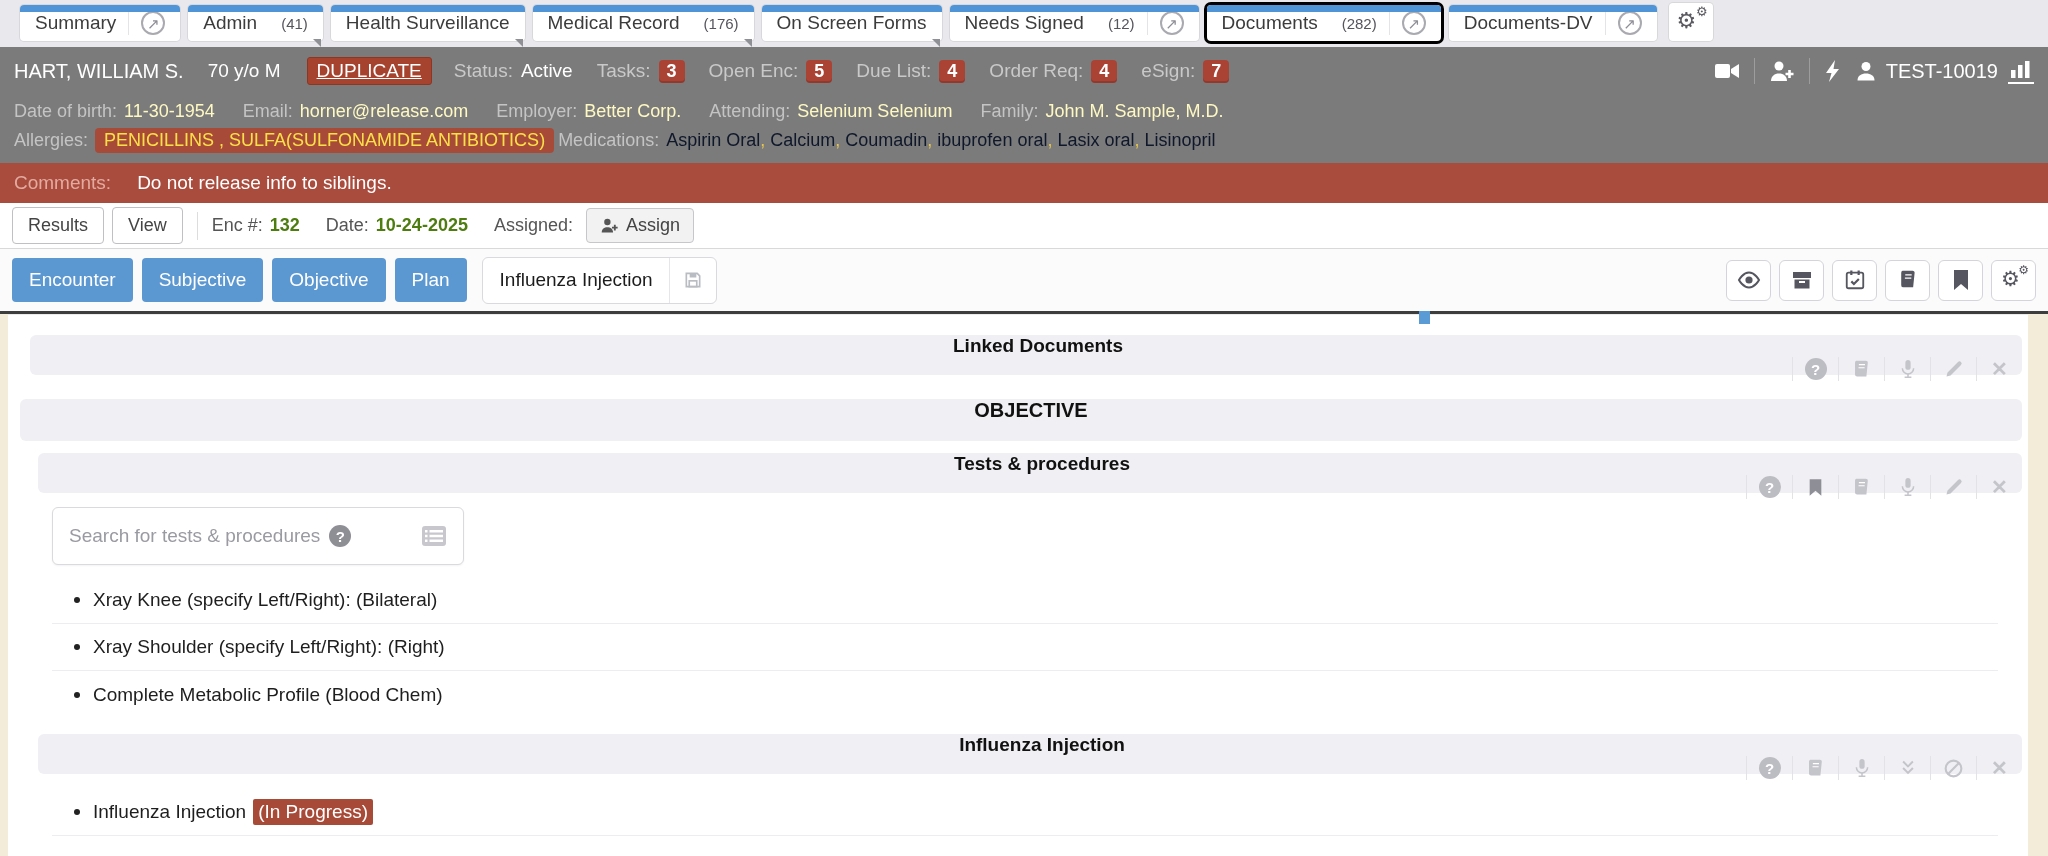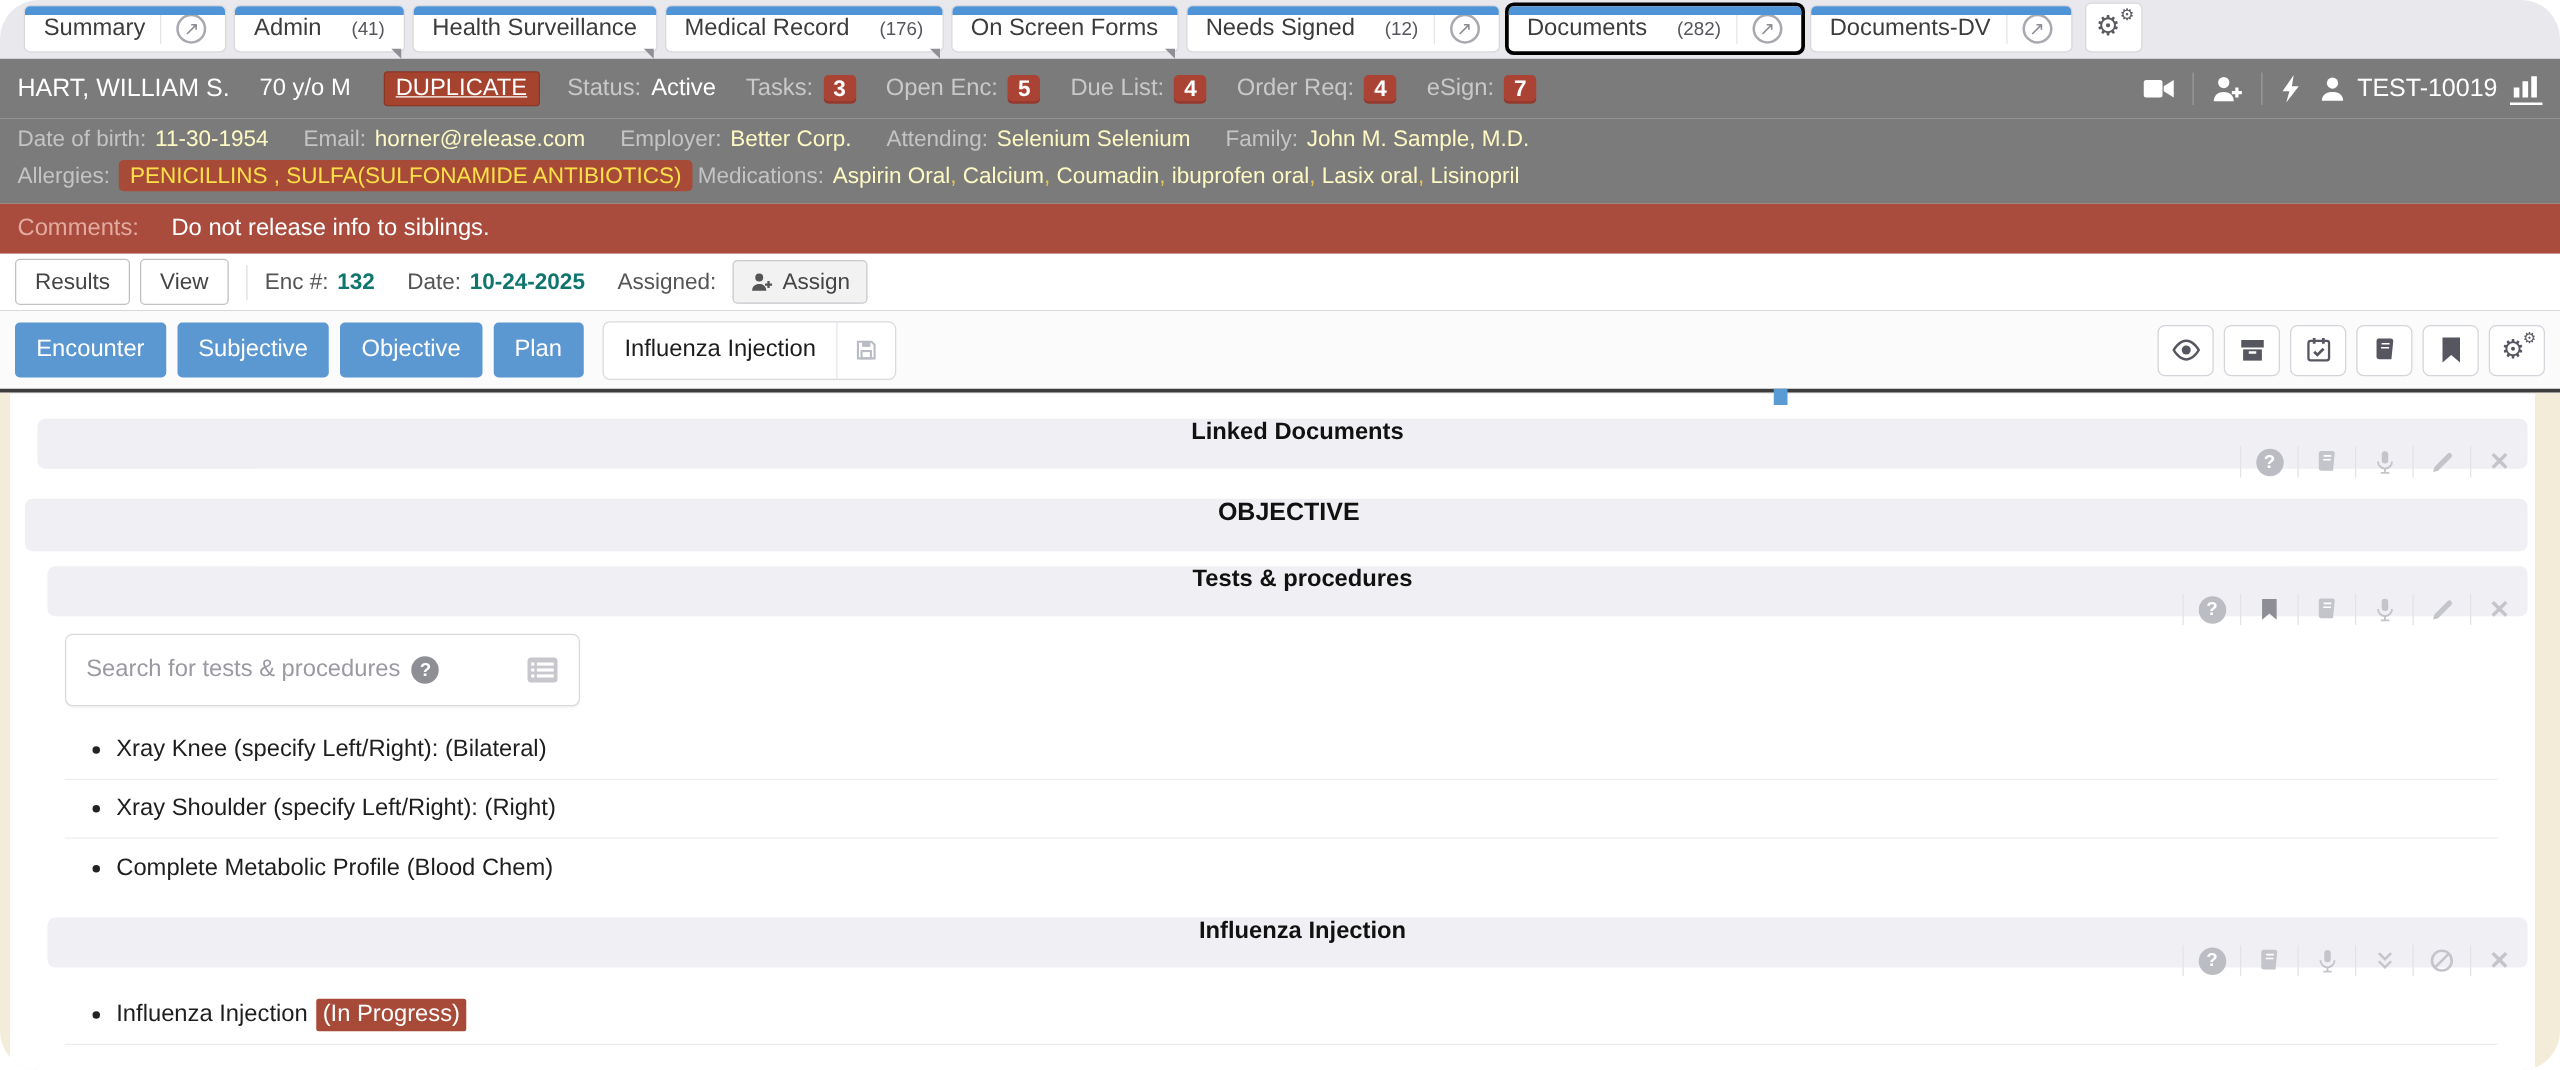--- a/index.html
+++ b/index.html
@@ -1,17 +1,17 @@
 <!DOCTYPE html>
 <html><head>
 <meta charset="utf-8">
 <style>
   * { margin:0; padding:0; box-sizing:border-box; }
   body { font-family:"Liberation Sans", sans-serif; background:#fff; }
-  .screen { width:2048px; height:856px; overflow:hidden; position:relative; background:#fff; display:flex; flex-direction:column;border-radius:31px; }
+  .screen { width:2048px; height:856px; overflow:hidden; position:relative; background:#fff; display:flex; flex-direction:column; }
 
   
   .tabbar { height:47px; background:#e9e9ed; display:flex; align-items:flex-end; padding:0 0 6px 20px; flex:none; }
   .tab { position:relative; display:flex; align-items:center; background:#fff; border-radius:4px; box-shadow:0 0 0 1px rgba(0,0,0,.07); margin-right:8px; padding:0 15px; height:36px; font-size:19px; color:#3c3c3c; cursor:pointer; }
   .tab::before { content:""; position:absolute; top:-0px; left:0; right:0; height:7px; background:#4f94d6; border-radius:4px 4px 0 0; }
   .tab.focused { box-shadow:0 0 0 3px #000; }
   .tab .count { font-size:15px; color:#55555c; margin-left:24px; }
   .tab .count:empty { display:none; }
   .ext-wrap { margin-left:12px; padding-left:12px; border-left:1px solid #e4e4e8; display:flex; align-items:center; }
   .ext-circle { width:24px; height:24px; border:2px solid #a9a9b0; border-radius:50%; color:#8d8d95; font-size:15px; display:flex; align-items:center; justify-content:center; line-height:1; }
@@ -34,34 +34,34 @@
   .userid { font-size:20px; margin:0 10px 0 8px; }
   .chart-icn { border-bottom:2px solid #fff; padding-bottom:1px; }
 
   
   .demo { background:#7b7b7b; color:#fff; font-size:18px; padding:2px 14px 8px; flex:none; }
   .demo-row { display:flex; align-items:center; height:29px; white-space:nowrap; }
   .dlabel { color:#c4c4c4; margin-right:7px; }
   .dval { color:#fef9c3; margin-right:28px; }
   .allergy-badge { background:#a84a38; color:#fde047; border-radius:4px; padding:2px 9px; margin-right:4px; cursor:pointer;text-align:center; }
   .meds { color:#e6c54f; }
-  .meds .med-link { color:#fef9c3; cursor:pointer; }
+  .meds .med-link { color:#0f172a; cursor:pointer; }
   .meds .med-sep { color:#e6c54f; }
 
   
   .comments { height:40px; background:#a94b3d; display:flex; align-items:center; padding:0 14px; font-size:19px; flex:none; }
   .comments .clabel { color:#e3ab9f; margin-right:26px; }
   .comments .ctext { color:#fff; }
 
   
   .enc-toolbar { height:46px; background:#fff; border-bottom:1px solid #d9d9d9; display:flex; align-items:center; padding:0 12px; font-size:18px; color:#4d4d4d; flex:none; }
   .btn-plain { background:#fff; border:1px solid #bfbfc4; border-radius:4px; padding:7px 15px; font-size:18px; color:#444; margin-right:8px; cursor:pointer; font-family:inherit; }
   .tdiv { width:1px; height:28px; background:#ddd; margin:0 14px 0 6px; }
   .tlabel { color:#555; margin-right:7px; }
-  .tval { color:#0f766e; font-weight:bold; margin-right:26px; }
+  .tval { color:#4d7c0f; font-weight:bold; margin-right:26px; }
   .btn-assign { display:flex; align-items:center; gap:7px; background:#f2f2f3; border:1px solid #c6c6cb; border-radius:4px; padding:6px 13px; font-size:18px; color:#444; cursor:pointer; margin-left:6px; font-family:inherit; }
   .btn-assign svg { color:#555; }
 
   
   .note-nav { height:62px; background:#fbfbfc; display:flex; align-items:center; padding:0 12px; flex:none; }
   .btn-blue { background:#5b97d1; color:#fff; border:none; border-radius:4px; padding:11px 17px; font-size:19px; margin-right:9px; cursor:pointer; font-family:inherit; }
   .note-title-box { display:flex; align-items:center; background:#fff; border:1px solid #d9d9de; border-radius:6px; height:47px; margin-left:6px; padding:0 0 0 17px; font-size:19px; color:#1c1c1c; cursor:text; }
   .note-title-box .savecell { border-left:1px solid #e6e6ea; margin-left:16px; padding:0 13px; color:#b9bcc2; display:flex; align-items:center; align-self:stretch; cursor:pointer; }
   .nav-icons { margin-left:auto; display:flex; gap:8px; }
   .nav-icon-btn { width:45px; height:41px; background:#fff; border:1px solid #d4d4da; border-radius:6px; display:flex; align-items:center; justify-content:center; color:#565660; cursor:pointer; }

